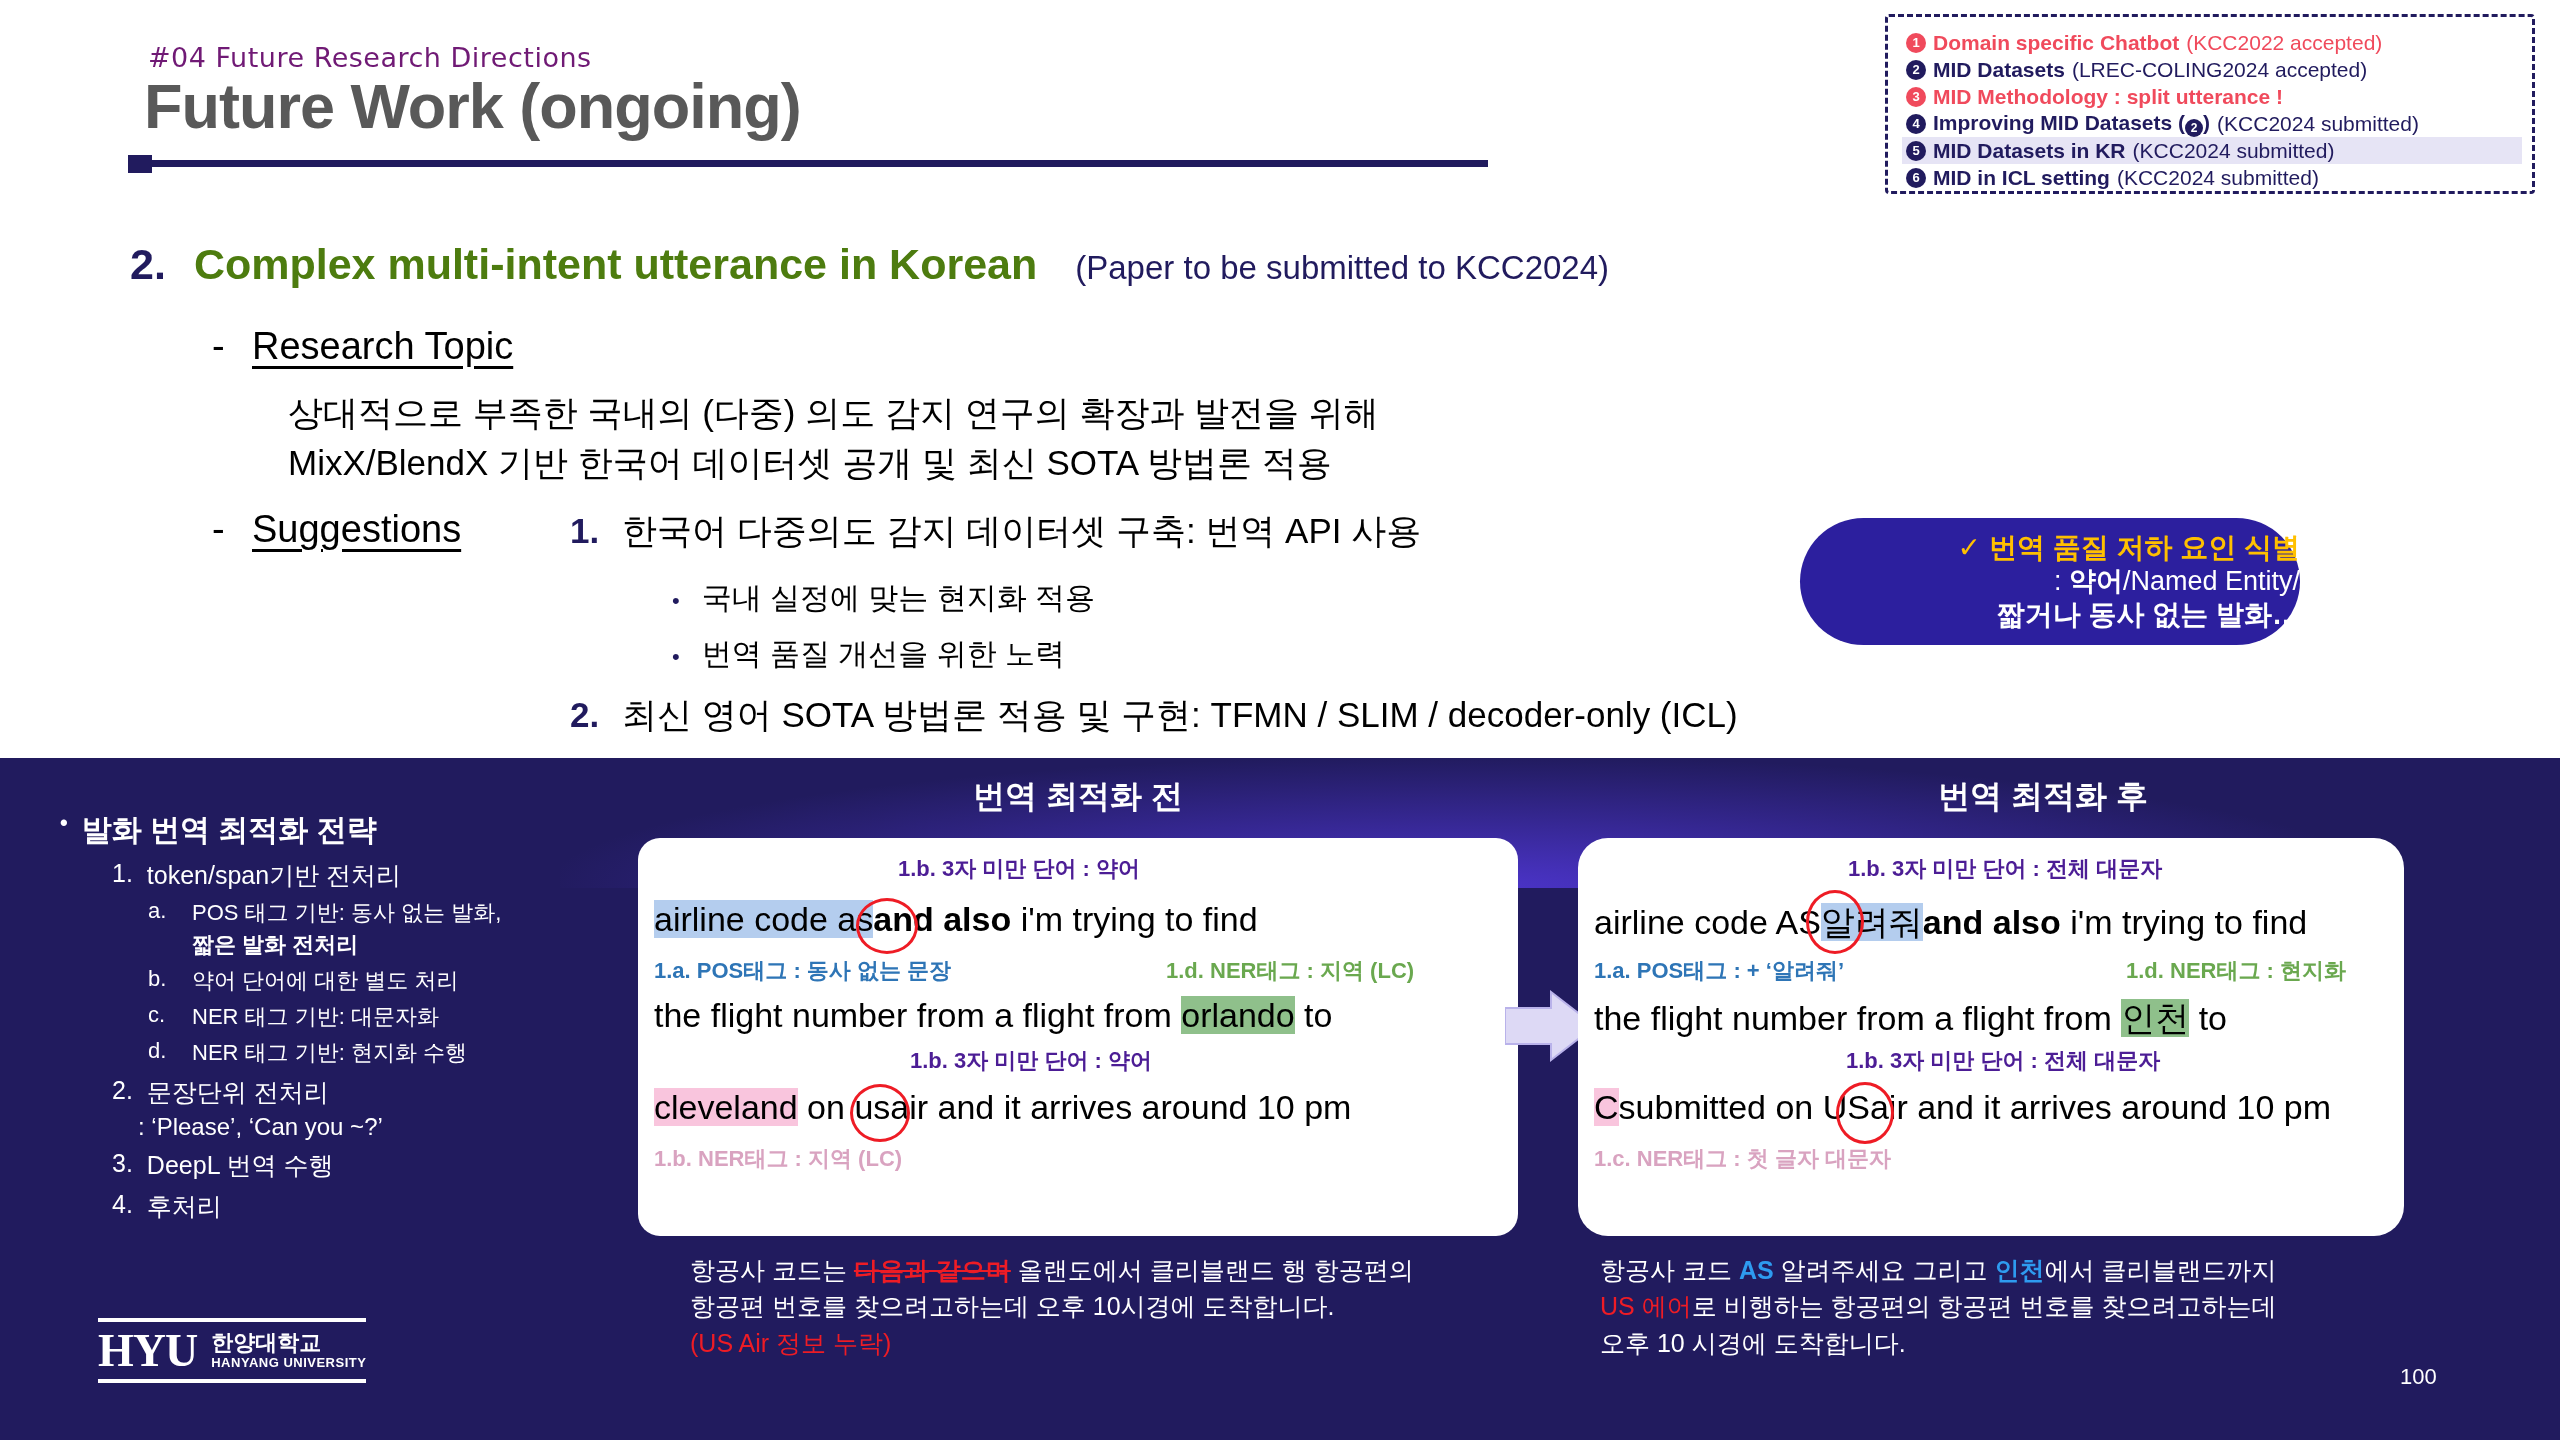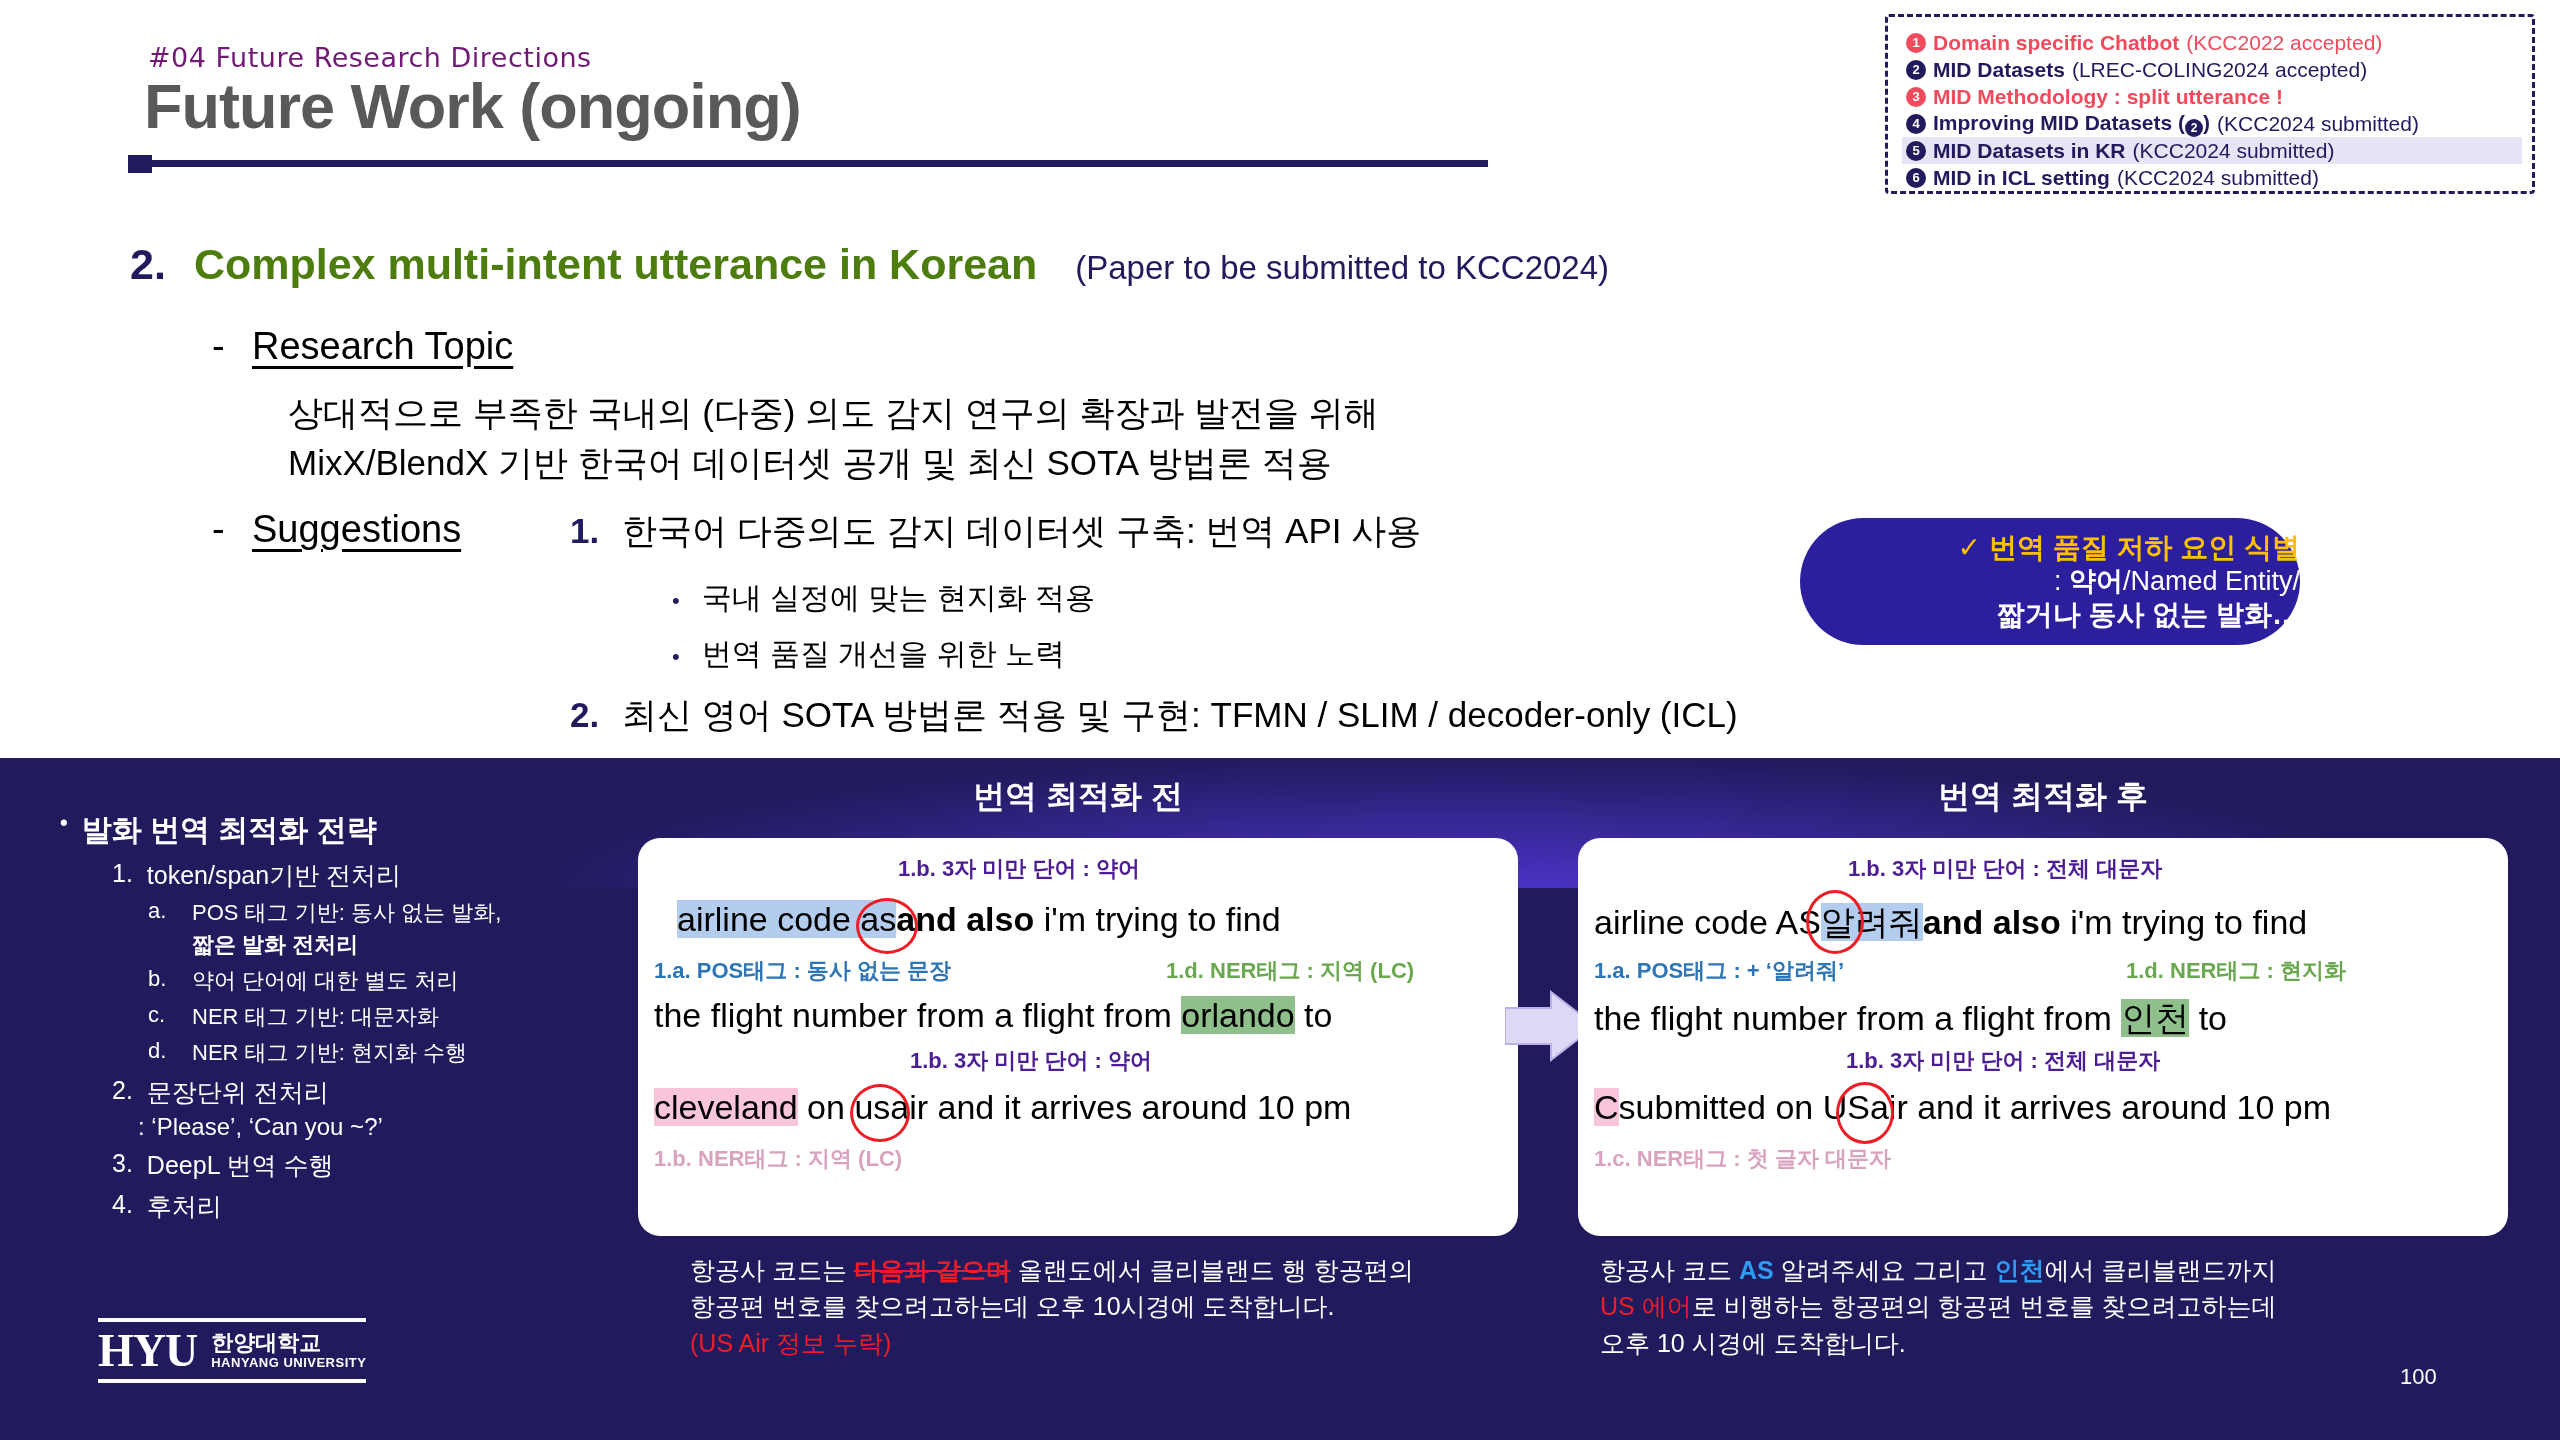--- a/index.html
+++ b/index.html
@@ -137,21 +137,21 @@
     position: absolute; font-size: 32px; font-weight: bold; color: #fff;
     text-align: center;
   }
 
   
   .card {
     position: absolute; background: #fff; border-radius: 22px;
     padding: 14px 22px;
   }
   .card-before { left: 638px; top: 838px; width: 880px; height: 398px; }
-  .card-after  { left: 1578px; top: 838px; width: 930px; height: 398px; }
+  .card-after  { left: 1578px; top: 838px; width: 826px; height: 398px; border-radius: 30px; }
 
   .tag { font-size: 22px; font-weight: bold; white-space: nowrap; }
   .tag-red   { color: #4c1d95; }
   .tag-blue  { color: #2e75b6; }
   .tag-green { color: #6aa84f; }
   .tag-pink  { color: #d9a3c0; }
 
   .sent { font-size: 34px; color: #000; white-space: nowrap; }
   .sent b { font-weight: bold; }
   .hl-blue  { background: #b4cdee; }
@@ -312,21 +312,21 @@
       <span>4.</span>
       <span>후처리</span>
     </div>
   </div>
 
   <div class="col-title" style="left:638px; top:775px; width:880px;">번역 최적화 전</div>
   <div class="col-title" style="left:1578px; top:775px; width:930px;">번역 최적화 후</div>
 
   <div class="card card-before">
     <div class="tag tag-red" style="position:absolute; left:260px; top:16px;">1.b. 3자 미만 단어 : 약어</div>
-    <div class="sent" style="position:absolute; left:16px; top:62px;margin-left:23px;">
+    <div class="sent" style="position:absolute; left:16px; top:62px;">
       <span class="hl-blue"><span>airline code </span><span>as</span></span><b>and also</b><span> i'm trying to find</span>
     </div>
     <div class="circ" style="left:218px; top:60px; width:62px; height:56px;"></div>
     <div class="tag tag-blue" style="position:absolute; left:16px; top:118px;">1.a. POS태그 : 동사 없는 문장</div>
     <div class="tag tag-green" style="position:absolute; left:528px; top:118px;">1.d. NER태그 : 지역 (LC)</div>
     <div class="sent" style="position:absolute; left:16px; top:158px;">
       <span>the flight number from a flight from </span><span class="hl-green">orlando</span><span> to</span>
     </div>
     <div class="tag tag-red" style="position:absolute; left:272px; top:208px;">1.b. 3자 미만 단어 : 약어</div>
     <div class="sent" style="position:absolute; left:16px; top:250px;">

